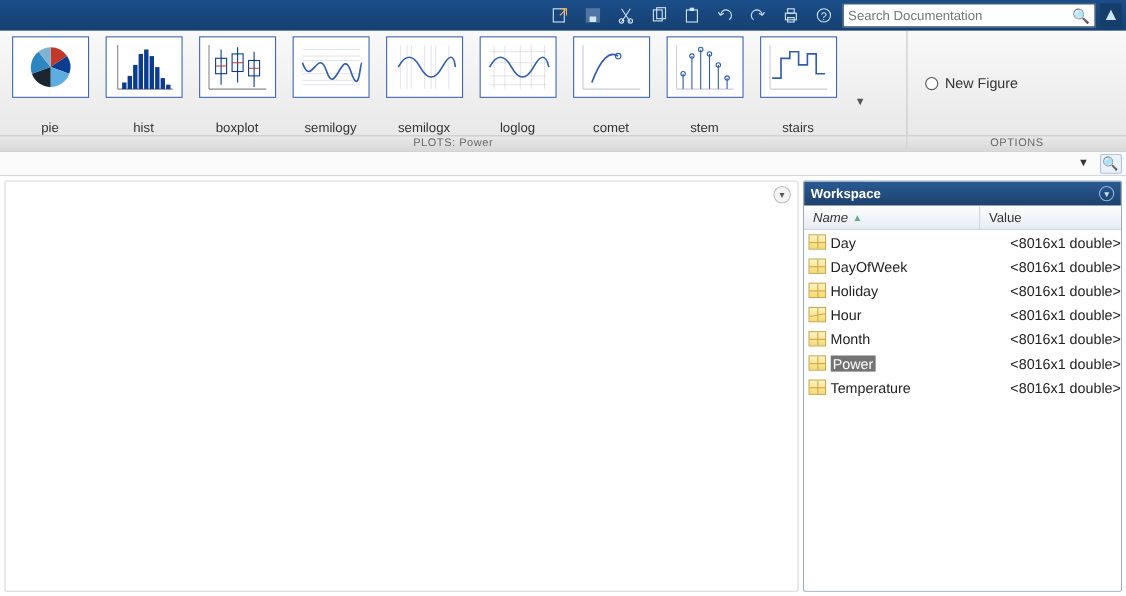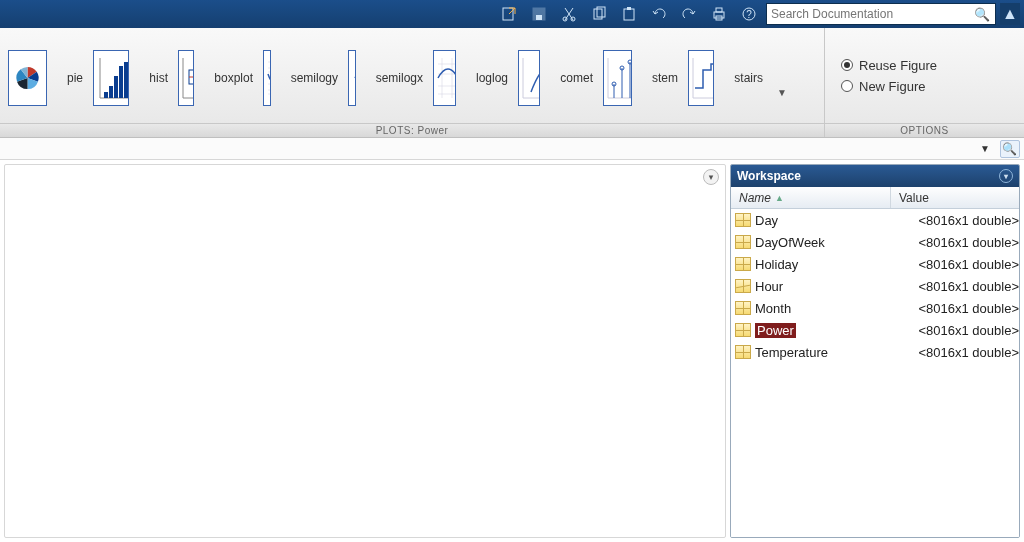--- a/index.html
+++ b/index.html
@@ -11,21 +11,21 @@
   .topbar .toolbtn { width:26px; height:22px; display:flex; align-items:center; justify-content:center; border-radius:2px; color:#cfe4f7; font-size:14px;}
   .searchbox { width:230px; height:22px; background:#fff; display:flex; align-items:center; padding:0 4px; border:1px solid #0d2e4e;}
   .searchbox input { border:none; outline:none; flex:1; font-size:12px; color:#777; background:transparent;}
   .searchbox .mag { color:#1b4e8a; font-size:13px;}
   .menu-collapse { width:20px; height:22px; background:#153e6b; display:flex; align-items:center; justify-content:center; color:#cfe4f7;}
 
   
   .ribbon { height:110px; background:linear-gradient(#f9f9f9,#e6e6e6); border-bottom:1px solid #bfbfbf; display:flex; }
   .plots-zone { flex:1; display:flex; flex-direction:column;}
   .plots-row { flex:1; display:flex; align-items:center; gap:10px; padding:4px 8px 0 8px;}
-  .plot-item { width:75px; display:flex; align-items:center; gap:20px; cursor:pointer;}
+  .plot-item { width:75px; display:flex; flex-direction:column; align-items:center; gap:20px; cursor:pointer;}
   .plot-thumb { width:70px; height:56px; background:#fff; border:1px solid #3a66b2; display:flex; align-items:center; justify-content:center; overflow:hidden;}
   .plot-label { font-size:12px; color:#333;}
   .plots-dropdown { width:18px; display:flex; align-items:center; justify-content:center; color:#555; font-size:10px; padding-top:30px;}
   .options-zone { width:200px; border-left:1px solid #c8c8c8; display:flex; flex-direction:column;}
   .options-body { flex:1; display:flex; flex-direction:column; justify-content:center; gap:6px; padding-left:16px;}
   .radio-row { display:flex; align-items:center; gap:6px; font-size:13px; color:#333;}
   .radio { width:12px; height:12px; border:1px solid #555; border-radius:50%; background:#fff; display:inline-flex; align-items:center; justify-content:center;}
   .radio.checked::after { content:""; width:6px; height:6px; background:#333; border-radius:50%;}
   .section-label { height:14px; background:linear-gradient(#e9e9e9,#d8d8d8); border-top:1px solid #c8c8c8; font-size:10px; color:#666; display:flex; align-items:center; justify-content:center; letter-spacing:0.5px;}
 
@@ -46,21 +46,21 @@
   .ws-cols .col-value { flex:1; padding-left:8px;}
   .sort-arrow { font-size:9px; color:#6a8;}
   .ws-body { flex:1; background:#fff; overflow:auto;}
   .ws-row { height:22px; display:flex; align-items:center; font-size:13px; color:#222; padding-left:4px;}
   .ws-row .icon { width:16px; height:14px; margin-right:4px; background:linear-gradient(#fff3c4,#f6da73); border:1px solid #caa94a; position:relative;}
   .ws-row .icon::before, .ws-row .icon::after { content:""; position:absolute; background:#caa94a;}
   .ws-row .icon::before { left:50%; top:0; bottom:0; width:1px;}
   .ws-row .icon::after { top:50%; left:0; right:0; height:1px;}
   .ws-row .name { width:140px; white-space:nowrap; overflow:hidden;}
   .ws-row .value { flex:1; color:#222;text-align:right;}
-  .ws-row.selected .name span { background:#7f1d1d; color:#fff; padding:0 2px;}
+  .ws-row.selected .name span { background:#737373; color:#fff; padding:0 2px;}
   .cursor-overlay { position:relative; }
   .cursor-overlay::after { content:"↖"; position:absolute; left:-2px; top:2px; font-size:14px; color:#000; transform:scaleX(-1) rotate(10deg);}
 </style>
 </head>
 <body>
 
 <div class="topbar">
   <div class="topbar-left-gap"></div>
   <div class="toolbtn">
       <svg width="16" height="16">
@@ -287,24 +287,20 @@
       </div>
 
       <div class="plots-dropdown">▼</div>
     </div>
     <div class="section-label">PLOTS: Power</div>
   </div>
 
   <div class="options-zone">
     <div class="options-body">
       <div class="radio-row">
-        <span class="radio checked"></span>
-        <span>Reuse Figure</span>
-      </div>
-      <div class="radio-row">
         <span class="radio"></span>
         <span>New Figure</span>
       </div>
     </div>
     <div class="section-label">OPTIONS</div>
   </div>
 </div>
 
 <div class="substrip">
   <span class="tri">▼</span>

